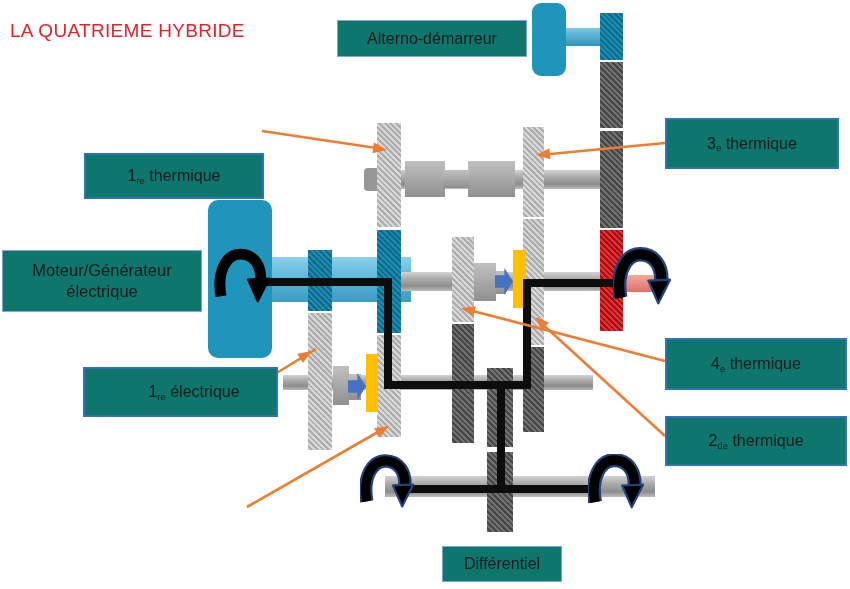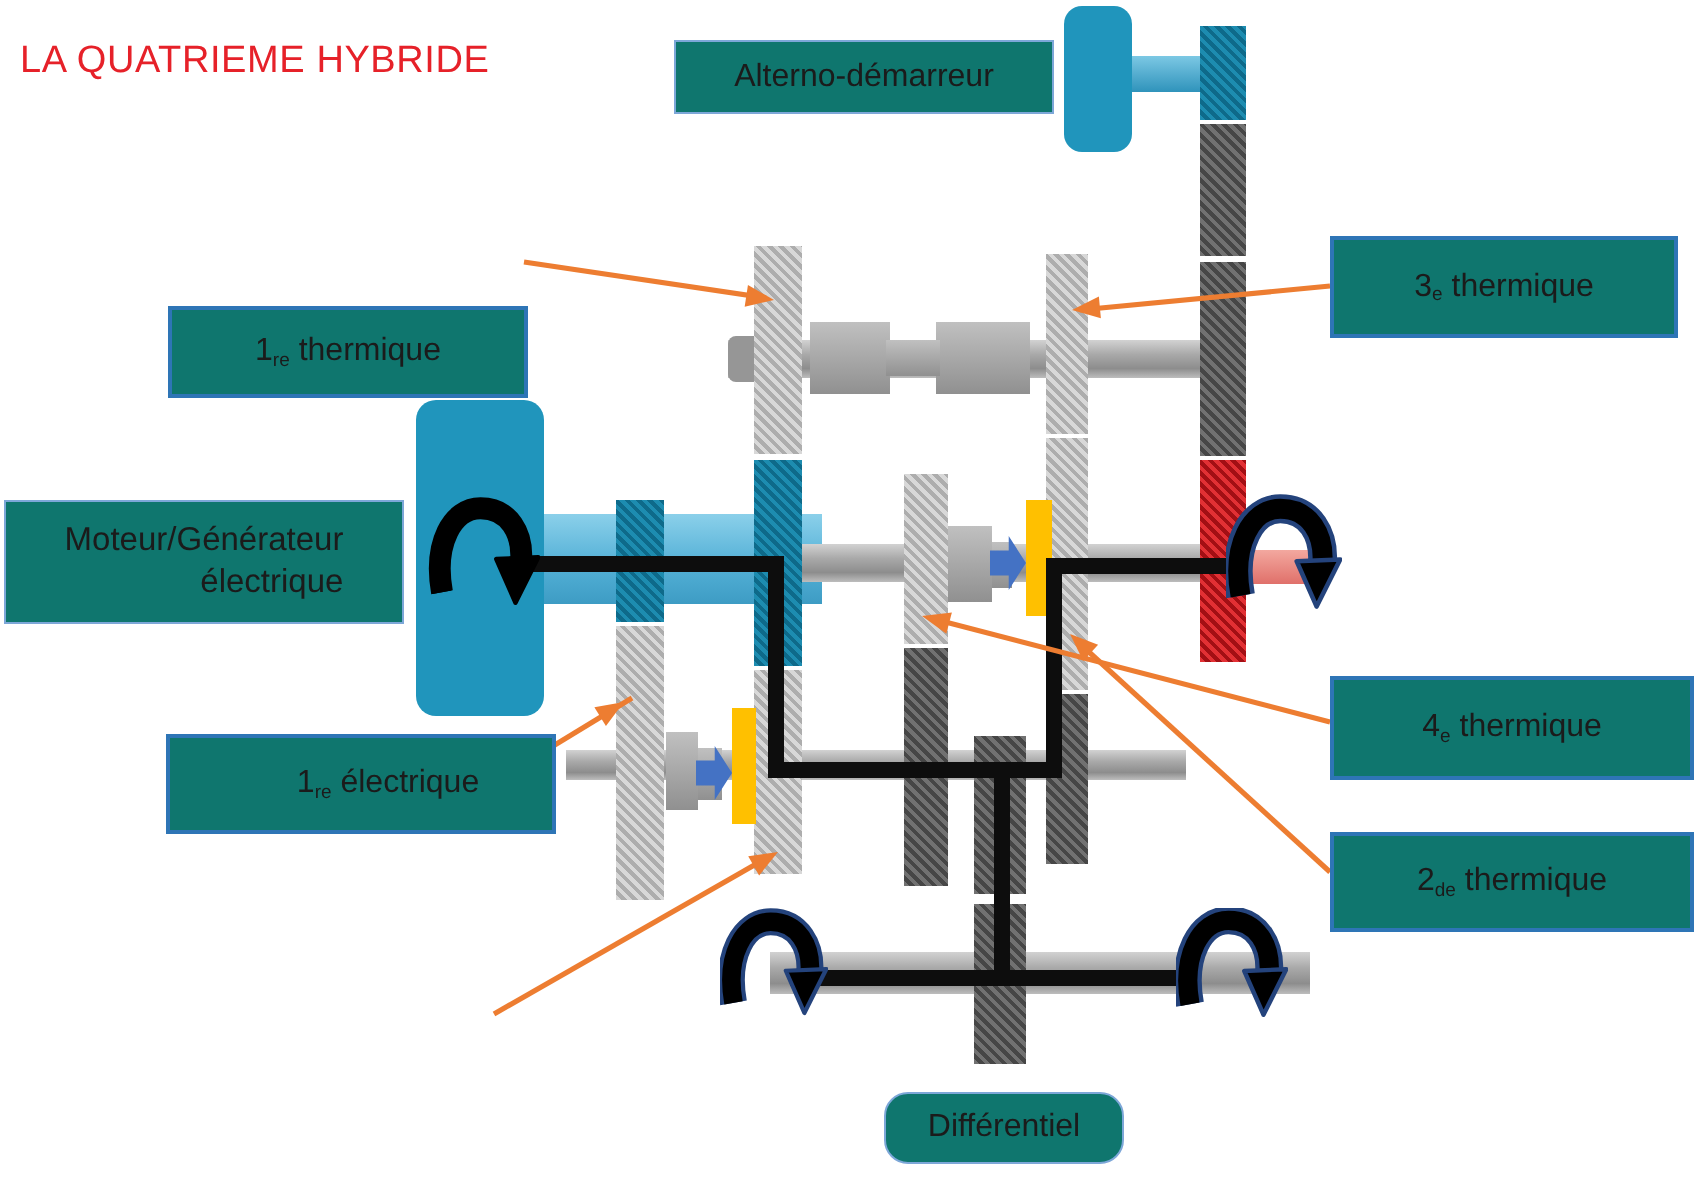--- a/index.html
+++ b/index.html
@@ -156,38 +156,38 @@
   </div>
 
   <div class="abs box strong" style="left:84px;top:126px;width:176px;height:42px;margin-top:27px;">
     <span><span>1</span><span class="sub">re</span><span> thermique</span></span>
   </div>
 
   <div class="abs box strong" style="left:665px;top:118px;width:170px;height:47px;">
     <span><span>3</span><span class="sub">e</span><span> thermique</span></span>
   </div>
 
-  <div class="abs box light" style="left:2px;top:250px;width:198px;height:60px;font-size:16.5px;text-align:right;">
+  <div class="abs box light" style="left:2px;top:250px;width:198px;height:60px;font-size:16.5px;">
     <span>
       <span style="display:block;">Moteur/Générateur</span>
       <span style="display:block;">électrique</span>
     </span>
   </div>
 
 
   <div class="abs box strong" style="left:83px;top:367px;width:164px;height:46px;padding-left:27px;">
     <span><span>1</span><span class="sub">re</span><span> électrique</span></span>
   </div>
 
   <div class="abs box strong" style="left:665px;top:338px;width:178px;height:48px;">
     <span><span>4</span><span class="sub">e</span><span> thermique</span></span>
   </div>
 
   <div class="abs box strong" style="left:665px;top:416px;width:178px;height:46px;">
     <span><span>2</span><span class="sub">de</span><span> thermique</span></span>
   </div>
 
 
-  <div class="abs box light" style="left:442px;top:546px;width:118px;height:34px;border-radius:12px;">
+  <div class="abs box light" style="left:442px;top:546px;width:118px;height:34px;">
     <span>Différentiel</span>
   </div>
 
 </div>
 
 </body></html>

